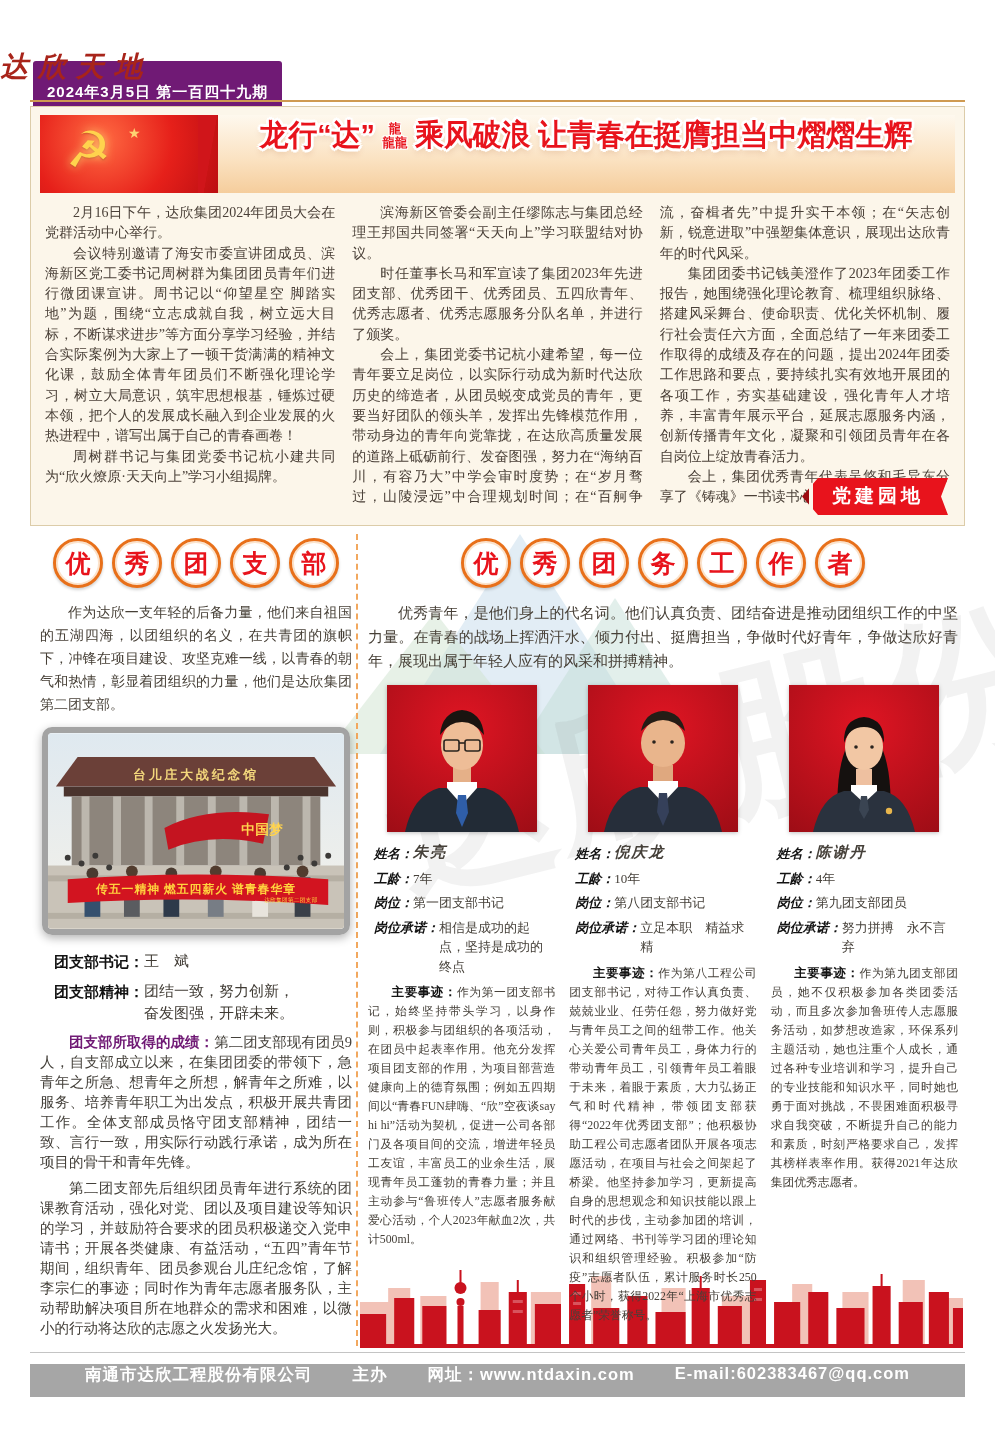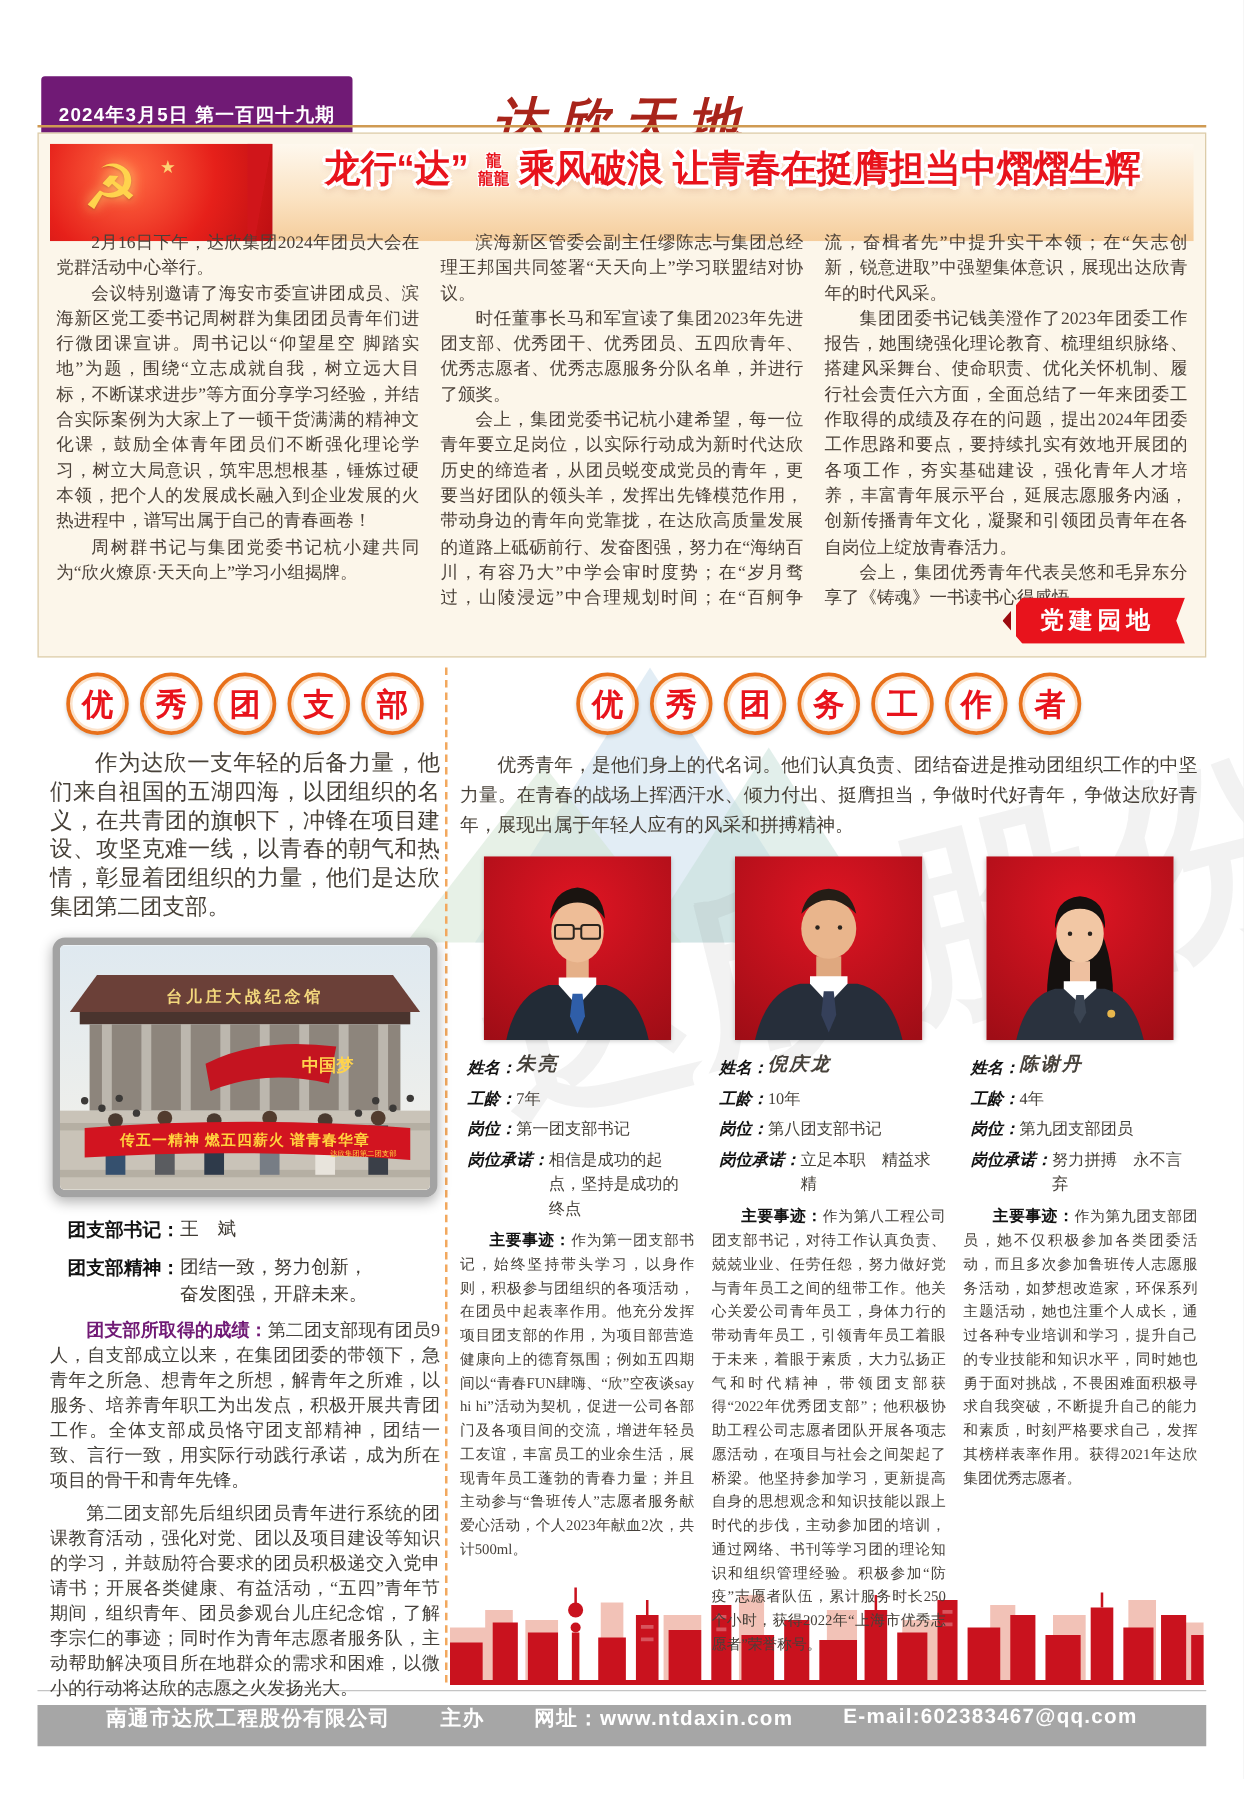--- a/index.html
+++ b/index.html
@@ -1,23 +1,23 @@
 <!DOCTYPE html>
 <html><head>
 <meta charset="utf-8">
 <style>
   html,body{margin:0;padding:0;background:#e9e9e9;}
   .page{position:relative;width:995px;height:1437px;background:#ffffff;margin:0 auto;
         overflow:hidden;font-family:"Liberation Sans",sans-serif;}
   
   .date-box{position:absolute;left:33px;top:61px;background:#701a75;color:#fff;
             font-size:15px;font-weight:bold;padding:22px 14px;border-radius:3px;letter-spacing:1px;}
-  .masthead{position:absolute;left:0;right:0;top:48px;text-align:center;
+  .masthead{position:absolute;left:0;right:0;top:48px;text-align:left;
             font-family:"DejaVu Serif",serif;font-style:italic;font-weight:bold;
-            font-size:42px;color:#a8241a;letter-spacing:10px;margin-top:22px;}
+            font-size:28px;color:#a8241a;letter-spacing:10px;}
   .section-wrap{position:absolute;right:34px;top:52px;display:flex;align-items:flex-start;gap:8px;}
   .section-title{font-family:"Liberation Serif",serif;font-weight:bold;font-size:29px;color:#1c1c1c;
             border-bottom:2px solid #1c1c1c;padding-bottom:3px;letter-spacing:3px;}
   .page-no{font-size:56px;font-weight:900;color:#e8131c;line-height:.85;}
   .header-rule{position:absolute;left:30px;right:30px;top:100px;height:2px;background:#cf9a52;}
   
   .article-box{position:absolute;left:30px;top:106px;width:933px;height:418px;
                background:#fcf6ea;border:1px solid #dccca9;}
   .banner{position:absolute;left:9px;top:8px;right:9px;height:78px;display:flex;overflow:hidden;}
   .flag{width:178px;flex:none;position:relative;
@@ -29,21 +29,21 @@
   .flag-star{position:absolute;left:88px;top:10px;color:#ffe27a;font-size:14px;opacity:.9;}
   .banner-main{flex:1;background:linear-gradient(180deg,#fef8ee 0%,#fbe3c3 55%,#f5cd9c 100%);
         display:flex;align-items:flex-start;justify-content:center;}
   .headline-wrap{display:flex;align-items:center;gap:8px;transform:scaleX(.96);white-space:nowrap;}
   .headline{font-weight:900;font-size:30px;color:#e8131c;letter-spacing:0;
      text-shadow:-2px -2px 0 #fff,2px -2px 0 #fff,-2px 2px 0 #fff,2px 2px 0 #fff,
                  0 -3px 0 #fff,0 3px 0 #fff,-3px 0 0 #fff,3px 0 0 #fff,0 4px 6px rgba(150,60,0,.25);}
   .dragon{display:inline-flex;flex-direction:column;align-items:center;line-height:1.05;
      font-size:13px;font-weight:900;color:#e8131c;
      text-shadow:-1px -1px 0 #fff,1px -1px 0 #fff,-1px 1px 0 #fff,1px 1px 0 #fff;}
-  .article-cols{position:absolute;left:14px;top:78px;width:905px;height:310px;
+  .article-cols{position:absolute;left:14px;top:96px;width:905px;height:310px;
      column-count:3;column-gap:17px;overflow:hidden;
      font-family:"Liberation Serif",serif;font-size:14px;line-height:20.3px;
      color:#4a4038;text-align:justify;}
   .article-cols p{margin:0;text-indent:2em;}
   .pj-badge{position:absolute;right:16px;bottom:10px;color:#fff;font-weight:bold;font-size:19px;
      letter-spacing:4px;padding:5px 24px 6px 30px;
      background:linear-gradient(to right,#9c0b10 0 7px,#fdf6ea 7px 11px,#e8131c 11px);
      clip-path:polygon(0 50%,16px 0,100% 0,calc(100% - 7px) 50%,100% 100%,16px 100%);}
   
   .v-divider{position:absolute;left:356px;top:534px;height:812px;border-left:2px dashed #f2a85e;}
@@ -51,21 +51,21 @@
   .wm{position:absolute;left:380px;top:640px;z-index:0;pointer-events:none;
       font-family:"DejaVu Serif",serif;font-weight:bold;font-size:165px;letter-spacing:4px;
       color:rgba(110,110,110,.09);transform:rotate(-14deg);white-space:nowrap;}
   .circle-row{display:flex;justify-content:center;gap:9px;margin-bottom:13px;}
   .tcircle{width:44px;height:44px;border-radius:50%;background:#fff;border:3px solid #e8701a;
      box-shadow:inset 0 0 0 2px #fbe3cc,0 2px 3px rgba(0,0,0,.18);
      display:flex;align-items:center;justify-content:center;
      font-size:25px;font-weight:900;color:#e8131c;}
   
   .branch{position:absolute;left:40px;top:538px;width:312px;z-index:1;}
-  .branch-intro{font-family:Liberation Mono, monospace;font-size:18px;line-height:23px;
+  .branch-intro{font-family:Liberation Serif, serif;font-size:14px;line-height:23px;
      color:#474037;text-align:justify;text-indent:2em;margin:0 0 11px;}
   .photo-frame{width:296px;height:196px;border-radius:10px;overflow:hidden;margin:0 auto 16px;
      box-shadow:0 3px 10px rgba(0,0,0,.3);border:6px solid #a3a3a3;}
   .kv{display:flex;margin:0 0 8px;font-size:15px;line-height:1.45;padding-left:14px;}
   .kv b{flex:none;color:#121212;}
   .kv .val{font-family:"Liberation Serif",serif;color:#3f3a33;}
   .ach{font-family:"Liberation Serif",serif;font-size:14.5px;line-height:20px;color:#44403a;
      text-align:justify;margin:6px 0 0;text-indent:2em;}
   .ach b{font-family:"Liberation Sans",sans-serif;color:#701a75;}
   

